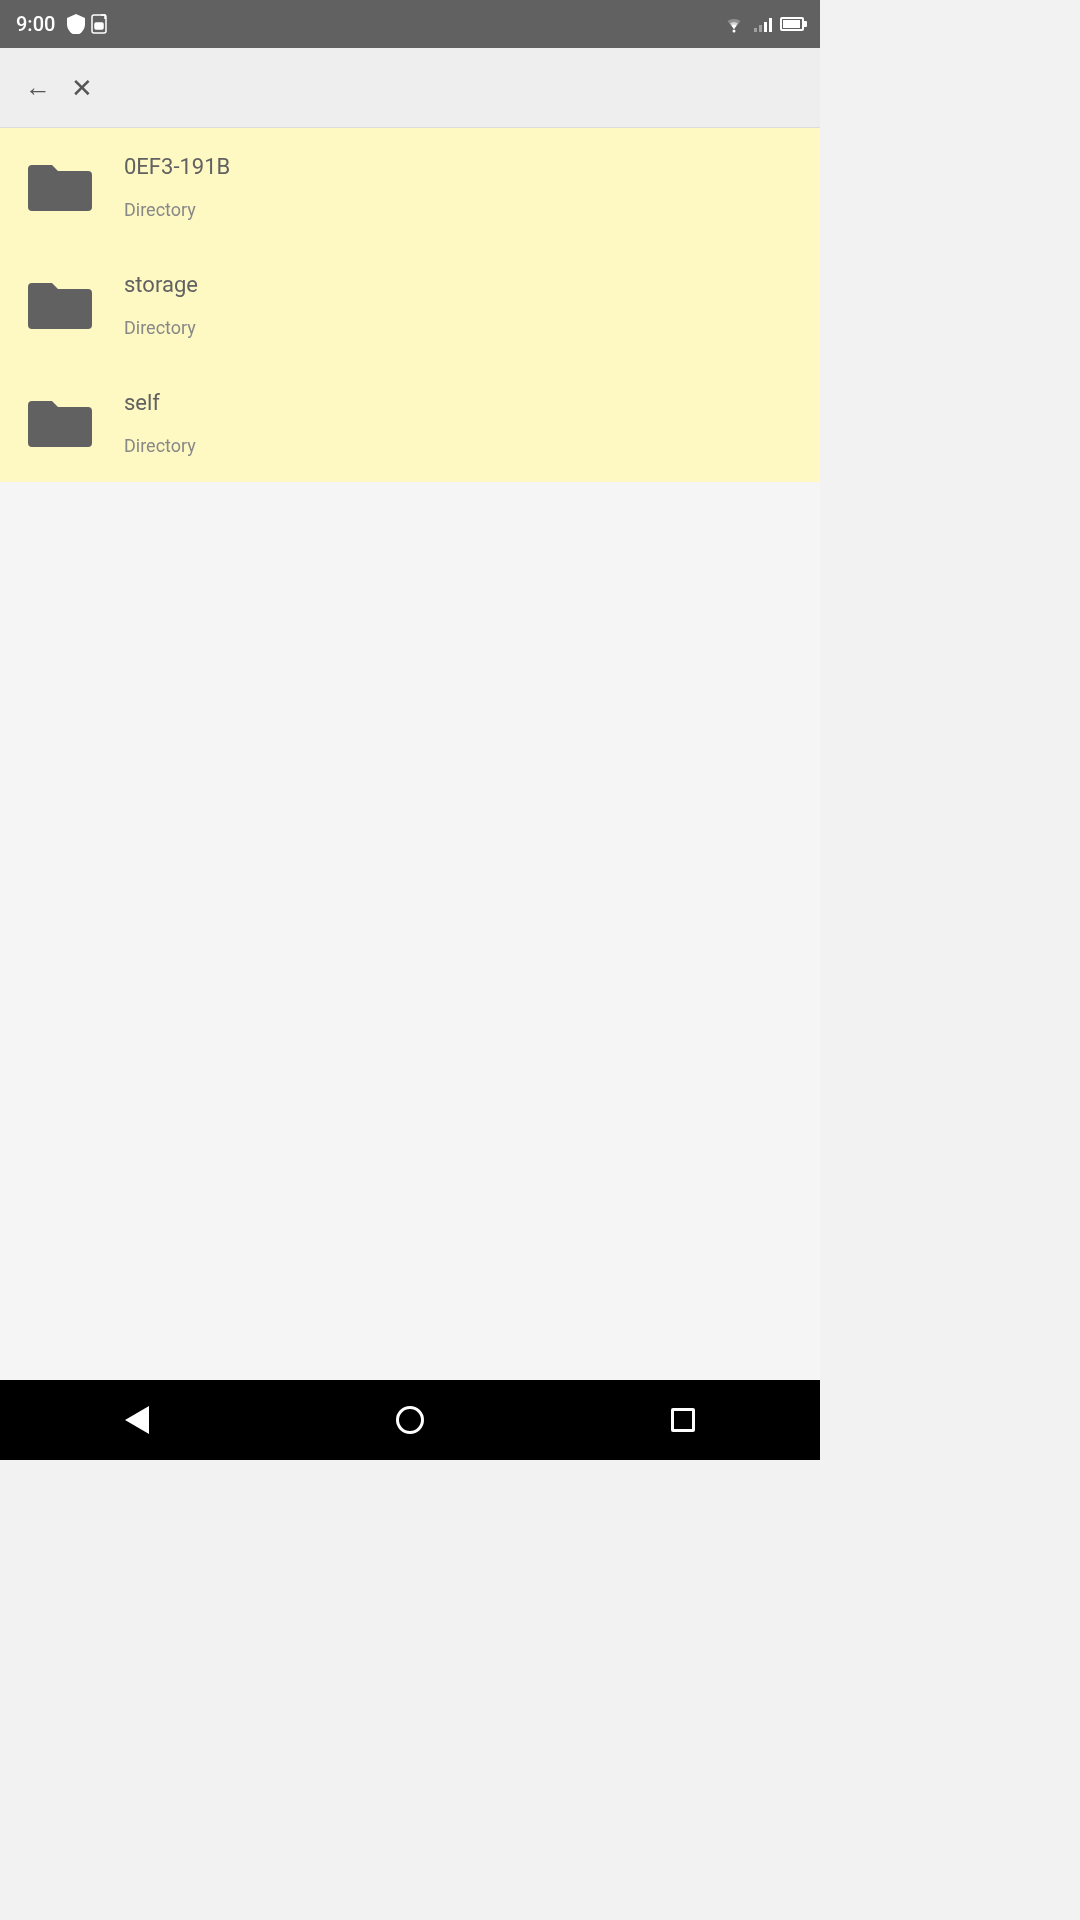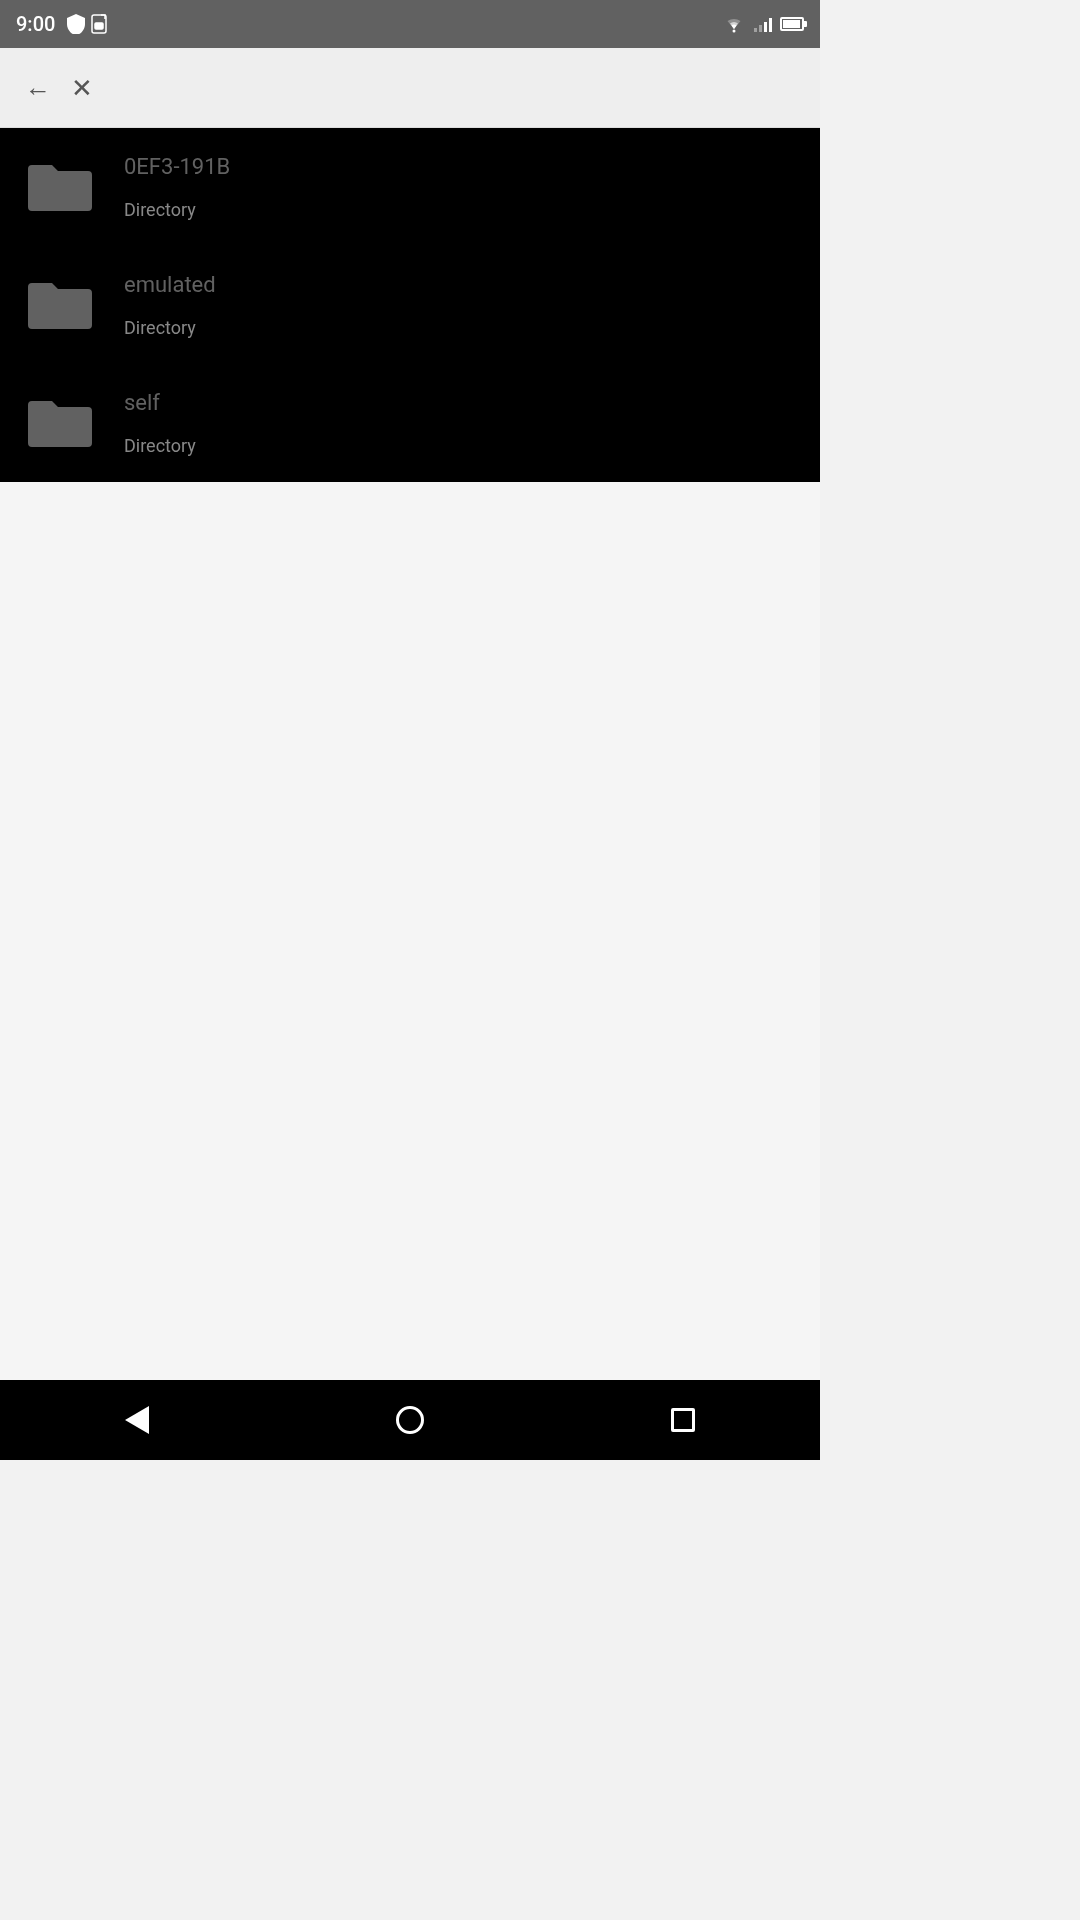--- a/index.html
+++ b/index.html
@@ -153,21 +153,21 @@
       flex: 1;
       background: #f5f5f5;
       padding: 0;
       overflow-y: auto;
     }
 
     .file-item {
       display: flex;
       align-items: center;
       padding: 24px 20px;
-      background: #000000;
+      background: #fef9c3;
       cursor: pointer;
       border-bottom: none;
     }
 
     .folder-icon-wrap {
       width: 80px;
       height: 70px;
       display: flex;
       align-items: center;
       justify-content: center;
@@ -301,21 +301,21 @@
     </div>
   </div>
 
   <div class="file-item">
     <div class="folder-icon-wrap">
       <svg class="folder-svg" viewBox="0 0 72 56" fill="#616161">
         <path d="M4 10 Q4 6 8 6 L28 6 L34 12 L64 12 Q68 12 68 16 L68 48 Q68 52 64 52 L8 52 Q4 52 4 48 Z"></path>
       </svg>
     </div>
     <div class="file-info">
-      <div class="file-name">emulated</div>
+      <div class="file-name">storage</div>
       <div class="file-type">Directory</div>
     </div>
   </div>
 
   <div class="file-item">
     <div class="folder-icon-wrap">
       <svg class="folder-svg" viewBox="0 0 72 56" fill="#616161">
         <path d="M4 10 Q4 6 8 6 L28 6 L34 12 L64 12 Q68 12 68 16 L68 48 Q68 52 64 52 L8 52 Q4 52 4 48 Z"></path>
       </svg>
     </div>

